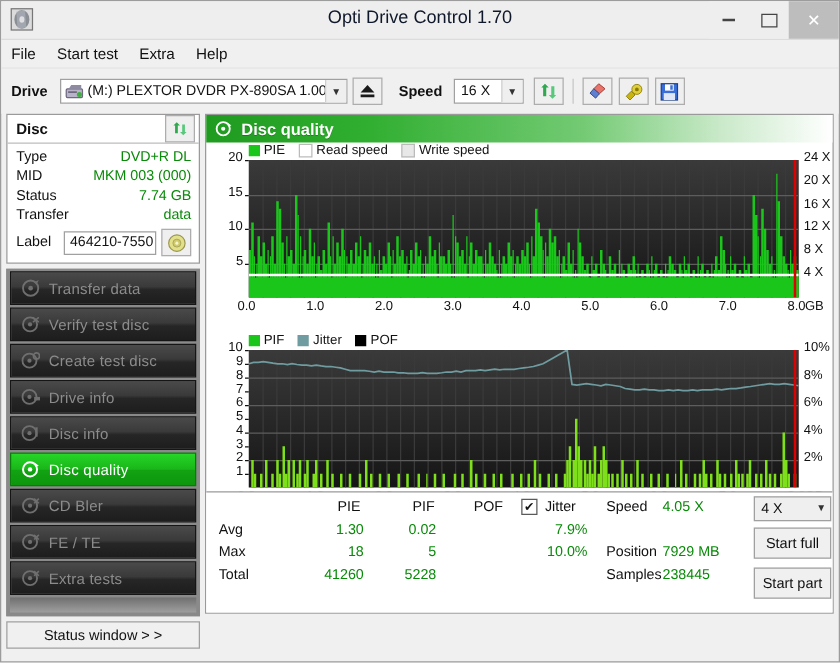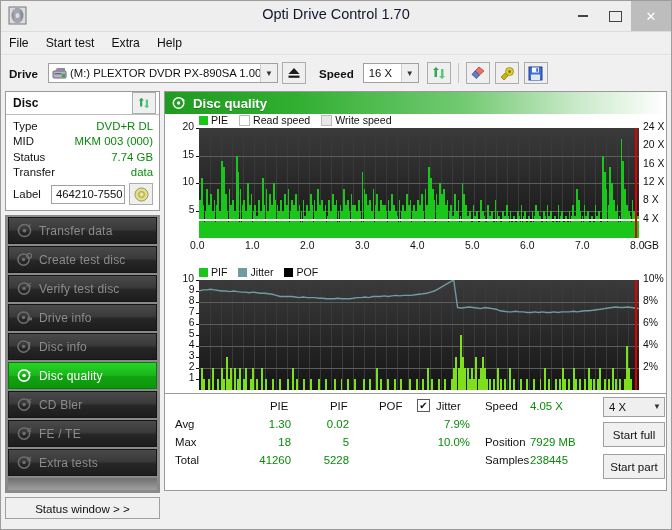--- a/index.html
+++ b/index.html
@@ -237,36 +237,36 @@
                 <circle cx="8" cy="8" r="6.5" fill="none" stroke="#6f6f6f" stroke-width="1.6"></circle>
                 <circle cx="8" cy="8" r="2" fill="#6f6f6f"></circle>
                 <path d="M11 3 L15 1 L13 5 Z" fill="#6f6f6f"></path>
               </svg>
             </span>
           <span class="tx">Transfer data</span>
         </div>
         <div class="navitem">
           <span class="ic">
               <svg width="15" height="15" viewBox="0 0 16 16">
+                <circle cx="7.5" cy="8" r="6" fill="none" stroke="#6f6f6f" stroke-width="1.6"></circle>
+                <circle cx="7.5" cy="8" r="1.8" fill="#6f6f6f"></circle>
+                <path d="M10 2 L15 6 M15 2 L10 6" stroke="#6f6f6f" stroke-width="1.3"></path>
+              </svg>
+            </span>
+          <span class="tx">Verify test disc</span>
+        </div>
+        <div class="navitem">
+          <span class="ic">
+              <svg width="15" height="15" viewBox="0 0 16 16">
                 <circle cx="7" cy="8" r="6" fill="none" stroke="#6f6f6f" stroke-width="1.6"></circle>
                 <circle cx="7" cy="8" r="1.8" fill="#6f6f6f"></circle>
                 <circle cx="13" cy="4" r="2.6" fill="none" stroke="#6f6f6f" stroke-width="1.4"></circle>
               </svg>
             </span>
           <span class="tx">Create test disc</span>
-        </div>
-        <div class="navitem">
-          <span class="ic">
-              <svg width="15" height="15" viewBox="0 0 16 16">
-                <circle cx="7.5" cy="8" r="6" fill="none" stroke="#6f6f6f" stroke-width="1.6"></circle>
-                <circle cx="7.5" cy="8" r="1.8" fill="#6f6f6f"></circle>
-                <path d="M10 2 L15 6 M15 2 L10 6" stroke="#6f6f6f" stroke-width="1.3"></path>
-              </svg>
-            </span>
-          <span class="tx">Verify test disc</span>
         </div>
         <div class="navitem">
           <span class="ic">
               <svg width="15" height="15" viewBox="0 0 16 16">
                 <circle cx="7" cy="8" r="6" fill="none" stroke="#6f6f6f" stroke-width="1.6"></circle>
                 <circle cx="7" cy="8" r="1.8" fill="#6f6f6f"></circle>
                 <rect x="11" y="8" width="5" height="3" fill="#6f6f6f"></rect>
               </svg>
             </span>
           <span class="tx">Drive info</span>

